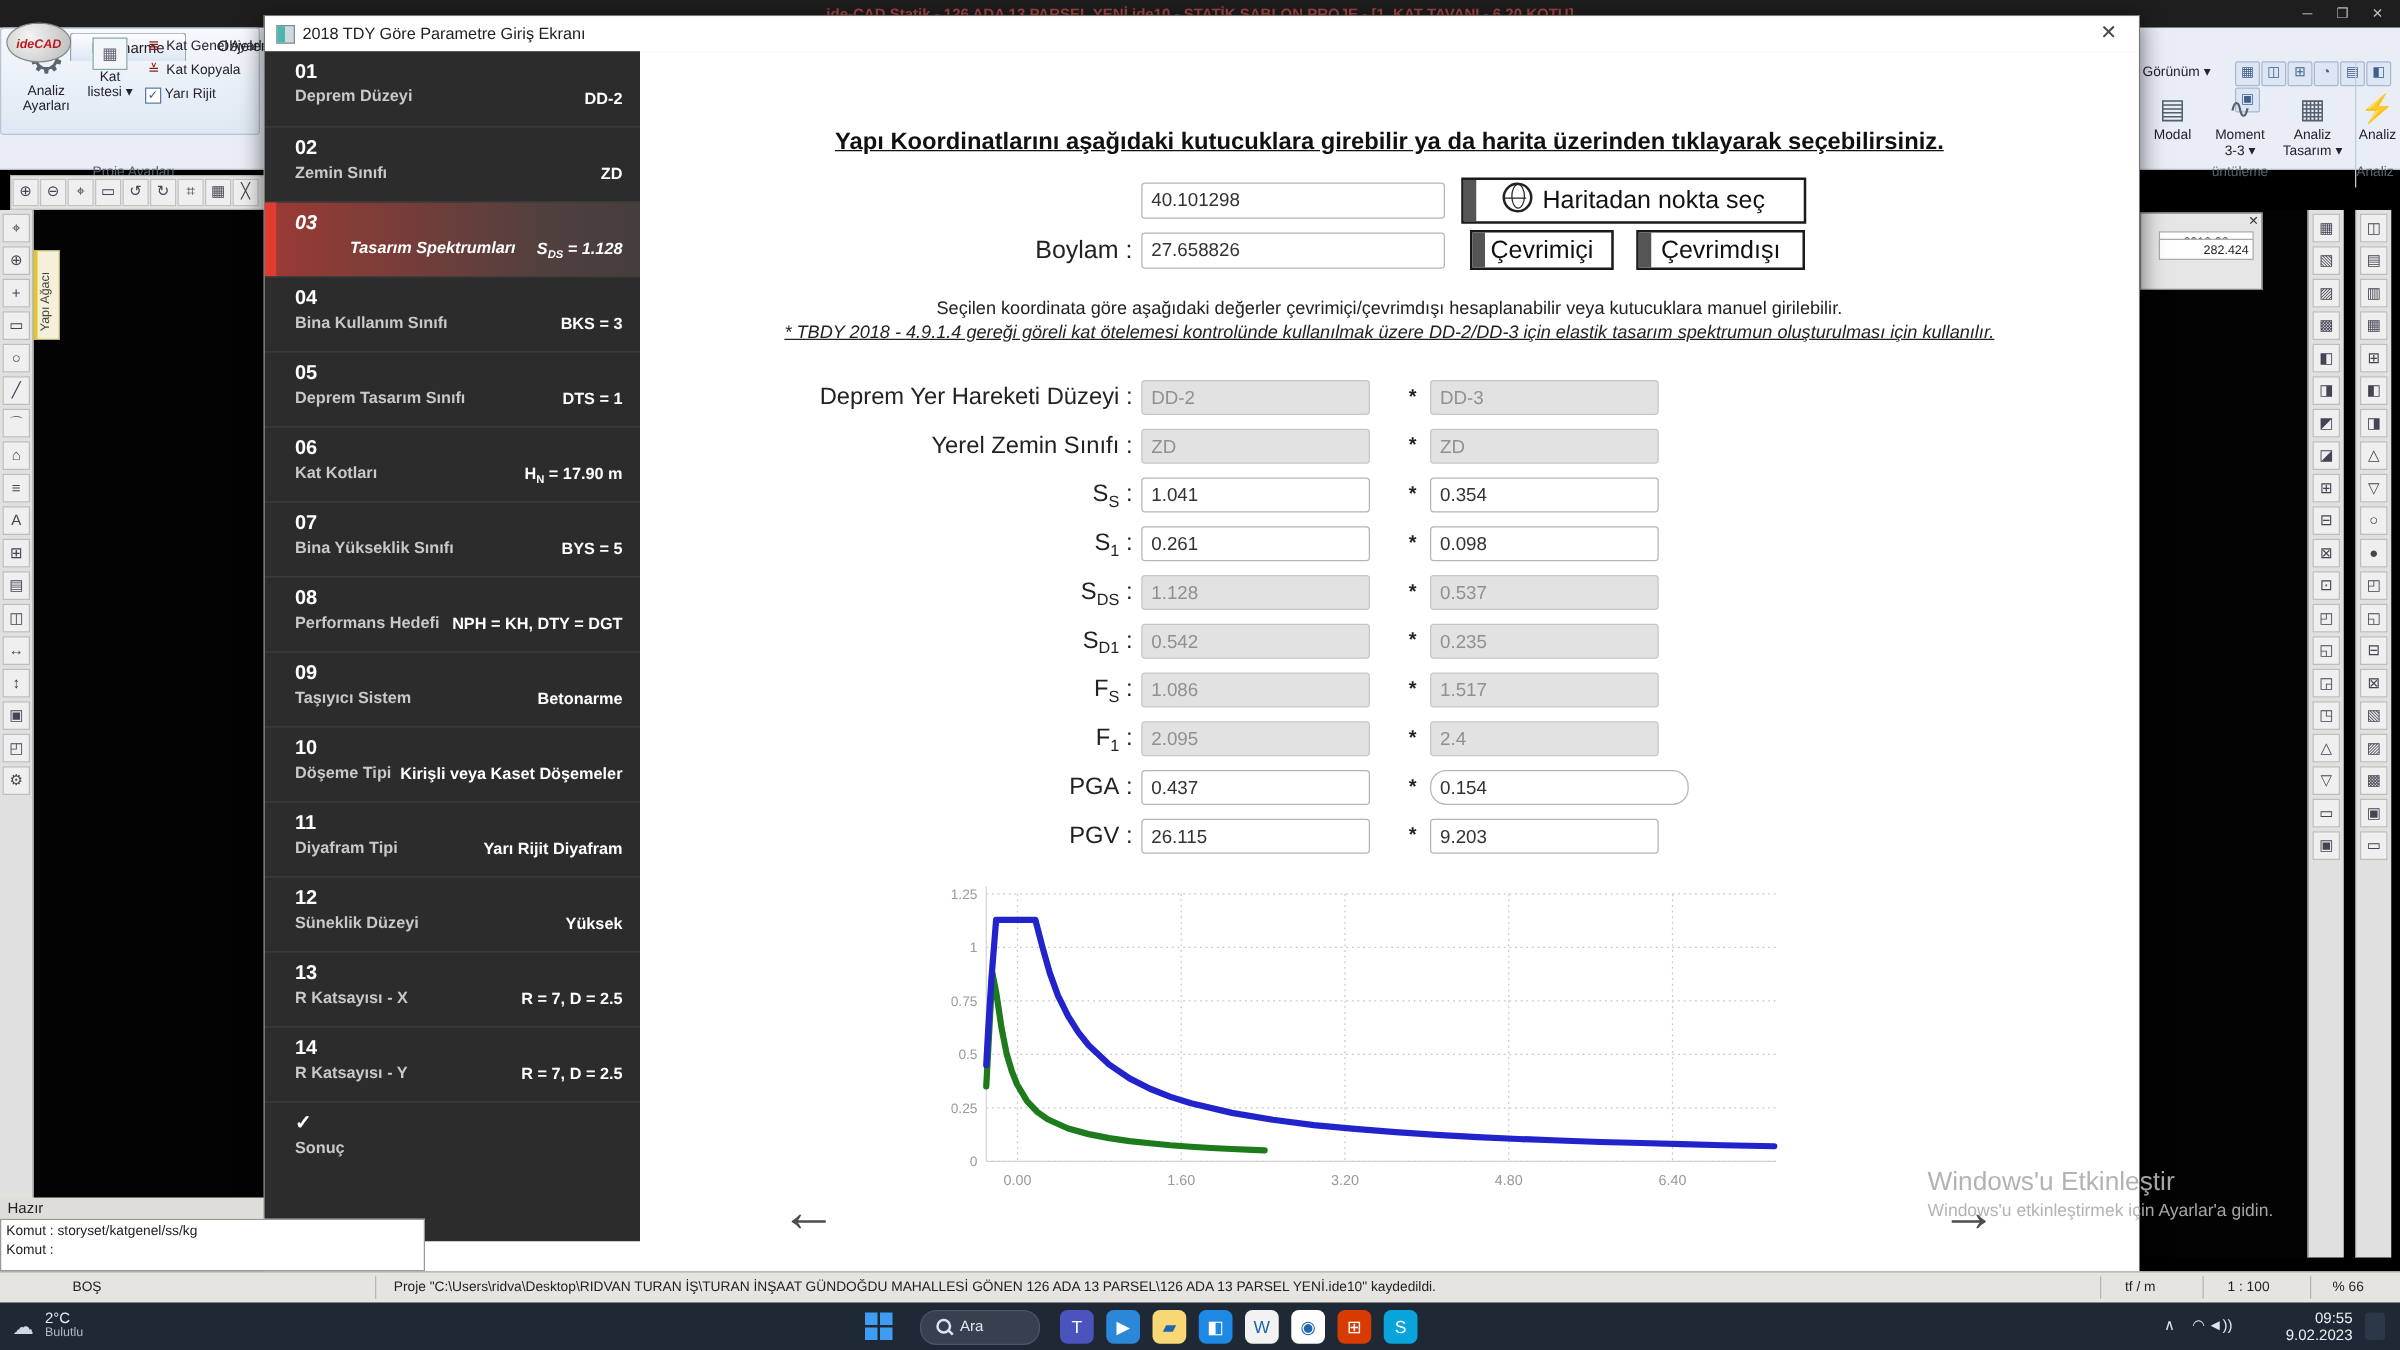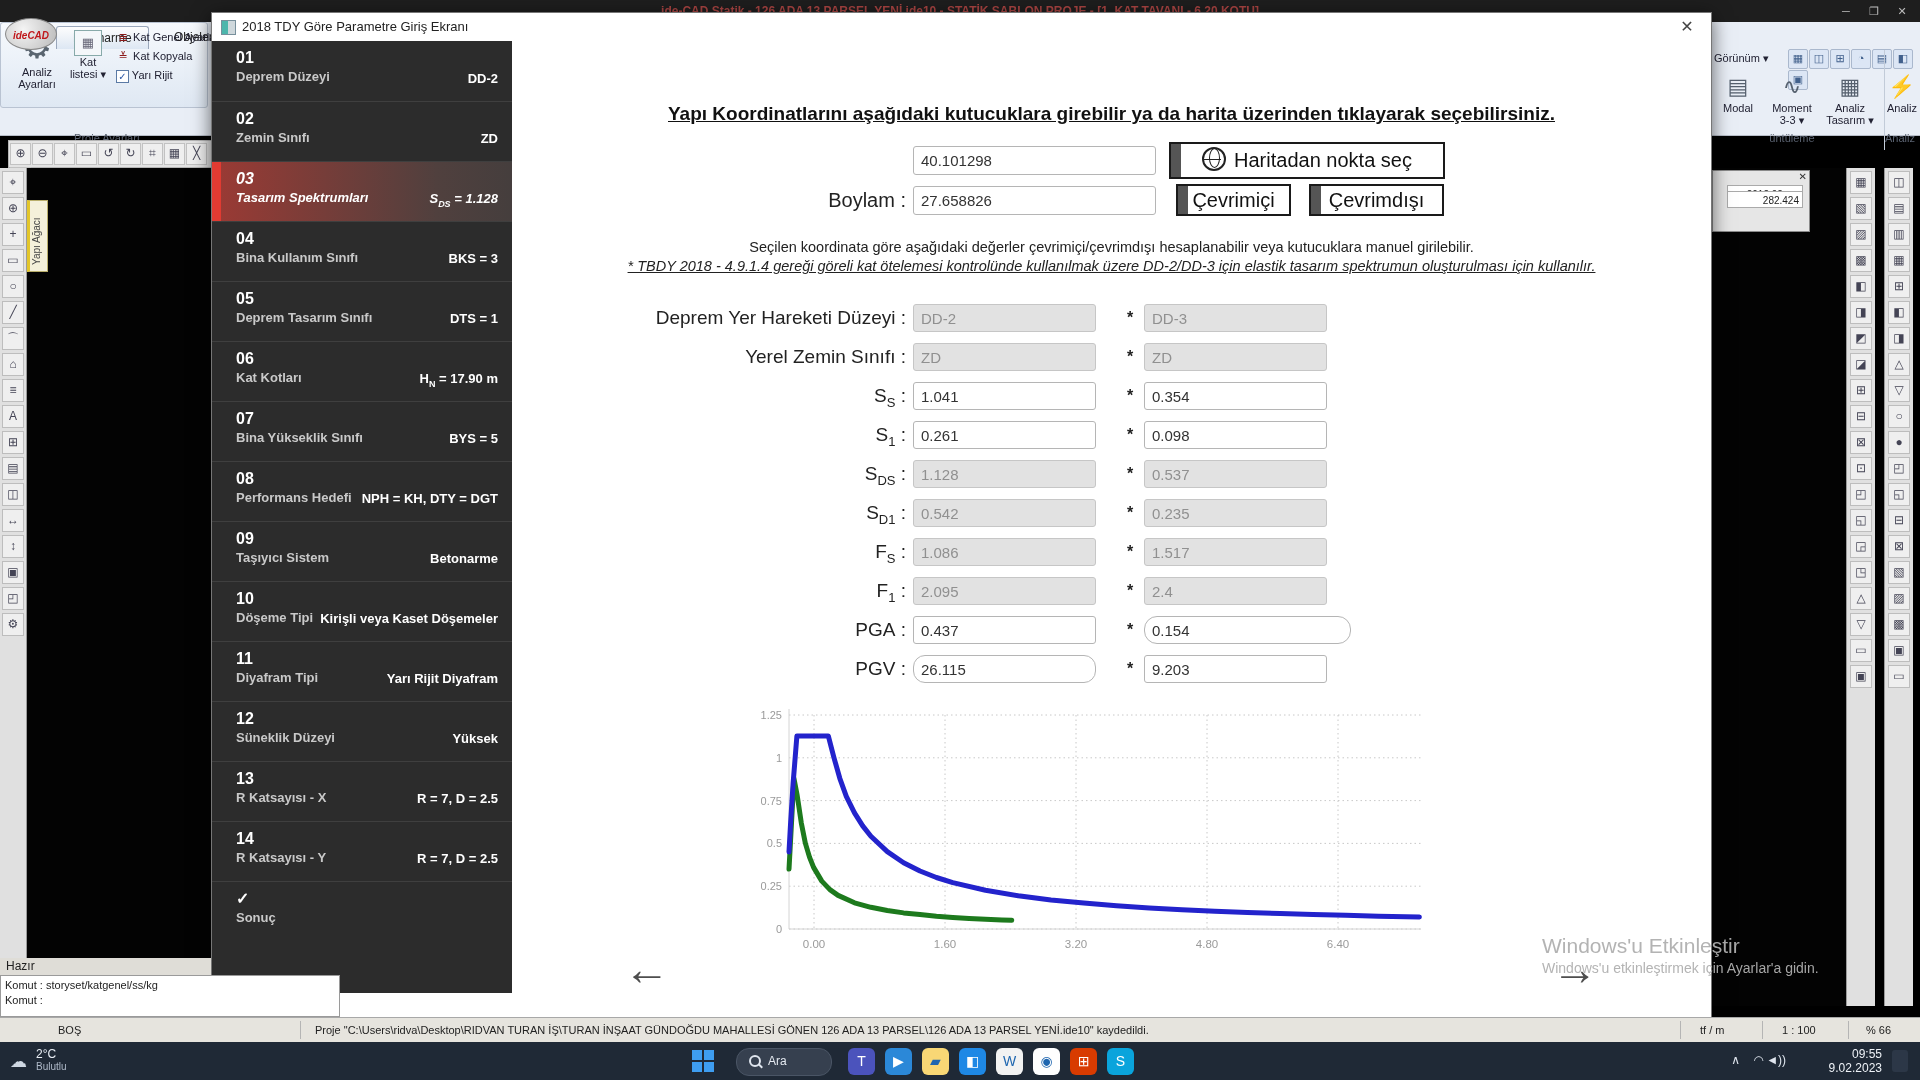--- a/index.html
+++ b/index.html
@@ -72,21 +72,21 @@
 
   #dlg-sidebar{left:0;top:28px;width:300px;height:952px;background:#2c2c2c;overflow:hidden;}
   .si{position:relative;height:60px;border-top:1px solid #3f3f3f;padding:7px 0 0 24px;box-sizing:border-box;}
   .si:first-child{border-top:none;}
   .si-num{font-size:16px;font-weight:bold;color:#fff;line-height:20px;}
   .si-label{font-size:13px;font-weight:bold;color:#c9c9c9;line-height:18px;}
   .si-value{position:absolute;right:14px;bottom:12px;font-size:13px;font-weight:bold;color:#fff;white-space:nowrap;}
   .si-value sub{font-size:9px;}
   .si.sel{background:linear-gradient(90deg,#9c3a34,#50403e 75%,#453e3d);font-style:italic;}
   .si.sel:before{content:"";position:absolute;left:0;top:0;width:9px;height:100%;background:#e13b32;}
-  .si.sel .si-label{color:#fff;}
+  .si.sel .si-label{color:#fff;margin-left:44px;}
 
   #dlg-main{left:300px;top:28px;width:1199px;height:977px;background:#fff;}
   #dlg-header{left:0;top:62px;width:1199px;text-align:center;font-size:19px;font-weight:bold;color:#111;
     text-decoration:underline;}
   .coord-label{width:390px;text-align:right;font-size:20px;color:#222;line-height:30px;left:4px;}
   .inp{box-sizing:border-box;border:1px solid #b5b5b5;border-radius:3px;background:#fff;color:#333;
     font-size:15px;padding:0 7px;font-family:"Liberation Sans",sans-serif;}
   .inp:disabled,.inp.dis{background:#e2e2e2;color:#909090;border-color:#c6c6c6;}
   .dlg-btn{box-sizing:border-box;border:2px solid #1a1a1a;background:#fff;color:#111;font-size:20px;
     text-align:center;position:absolute;}
@@ -423,21 +423,21 @@
     <input class="inp abs p2 dis" readonly="" value="2.4" style="left: 632px; top: 536px; width: 183px; height: 28px;">
   </div>
           <div>
     <div class="prow-label" style="top: 574px;"><span class="pl-pre">PGA</span><sub class="pl-sub"></sub><span class="pl-post"> :</span></div>
     <input class="inp abs p1" value="0.437" style="left: 401px; top: 575px; width: 183px; height: 28px;">
     <span class="star" style="top: 576px;">*</span>
     <input class="inp abs p2" value="0.154" style="left: 632px; top: 575px; width: 207px; height: 28px; border-radius: 13px;">
   </div>
           <div>
     <div class="prow-label" style="top: 613px;"><span class="pl-pre">PGV</span><sub class="pl-sub"></sub><span class="pl-post"> :</span></div>
-    <input class="inp abs p1" value="26.115" style="left: 401px; top: 614px; width: 183px; height: 28px; border-radius: 12px;">
+    <input class="inp abs p1" value="26.115" style="left: 401px; top: 614px; width: 183px; height: 28px;">
     <span class="star" style="top: 615px;">*</span>
     <input class="inp abs p2" value="9.203" style="left: 632px; top: 614px; width: 183px; height: 28px;">
   </div>
         </div>
 
       <svg id="spectrum" class="abs" width="690" height="265">
           <line x1="28" y1="228" x2="660" y2="228" stroke="#c8c8c8" stroke-width="1" stroke-dasharray="1.5,3"></line>
           <text x="21" y="232" text-anchor="end" font-size="11" fill="#9a9a9a" font-family="Liberation Sans,sans-serif">0</text>
           <line x1="28" y1="185.2" x2="660" y2="185.2" stroke="#c8c8c8" stroke-width="1" stroke-dasharray="1.5,3"></line>
           <text x="21" y="189.2" text-anchor="end" font-size="11" fill="#9a9a9a" font-family="Liberation Sans,sans-serif">0.25</text>

